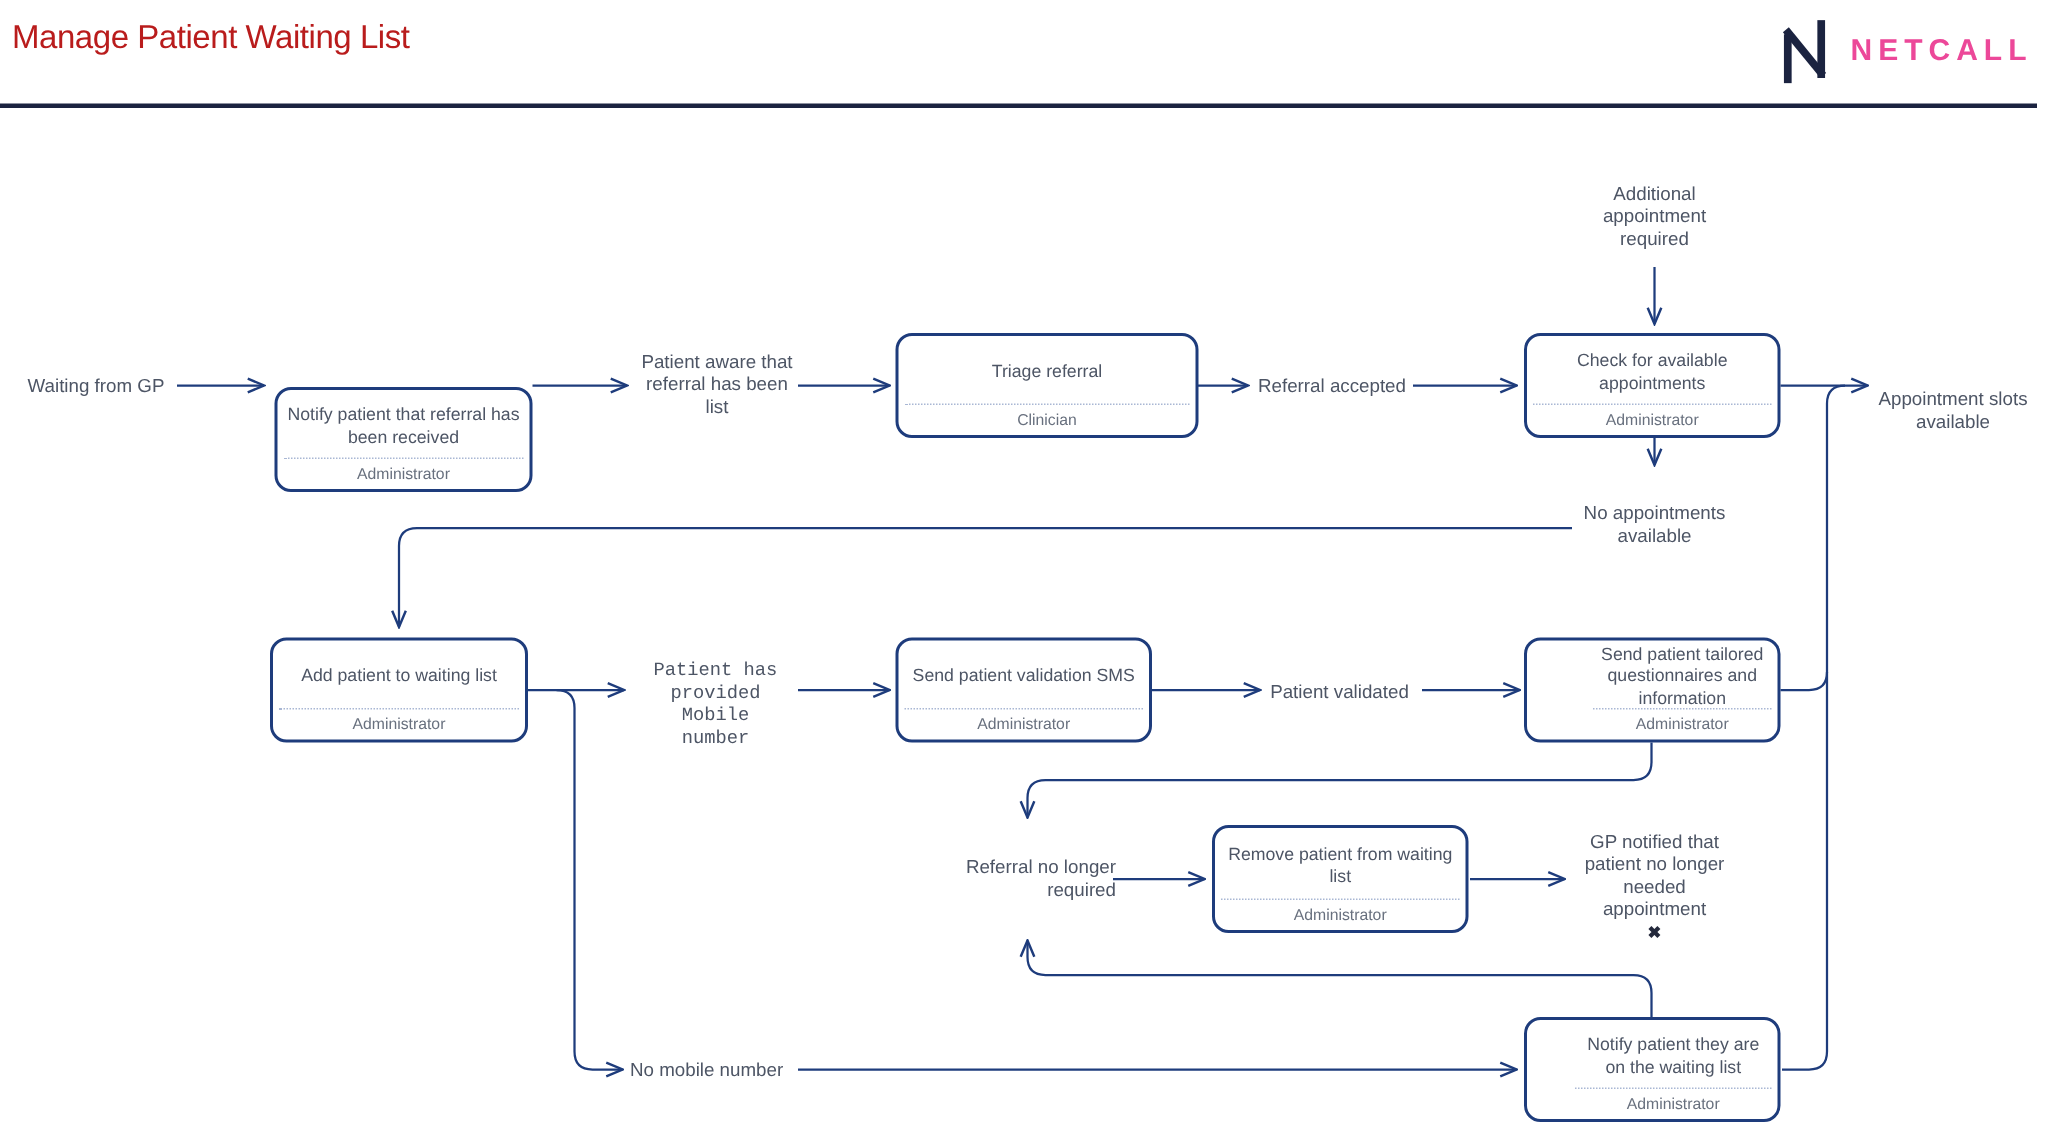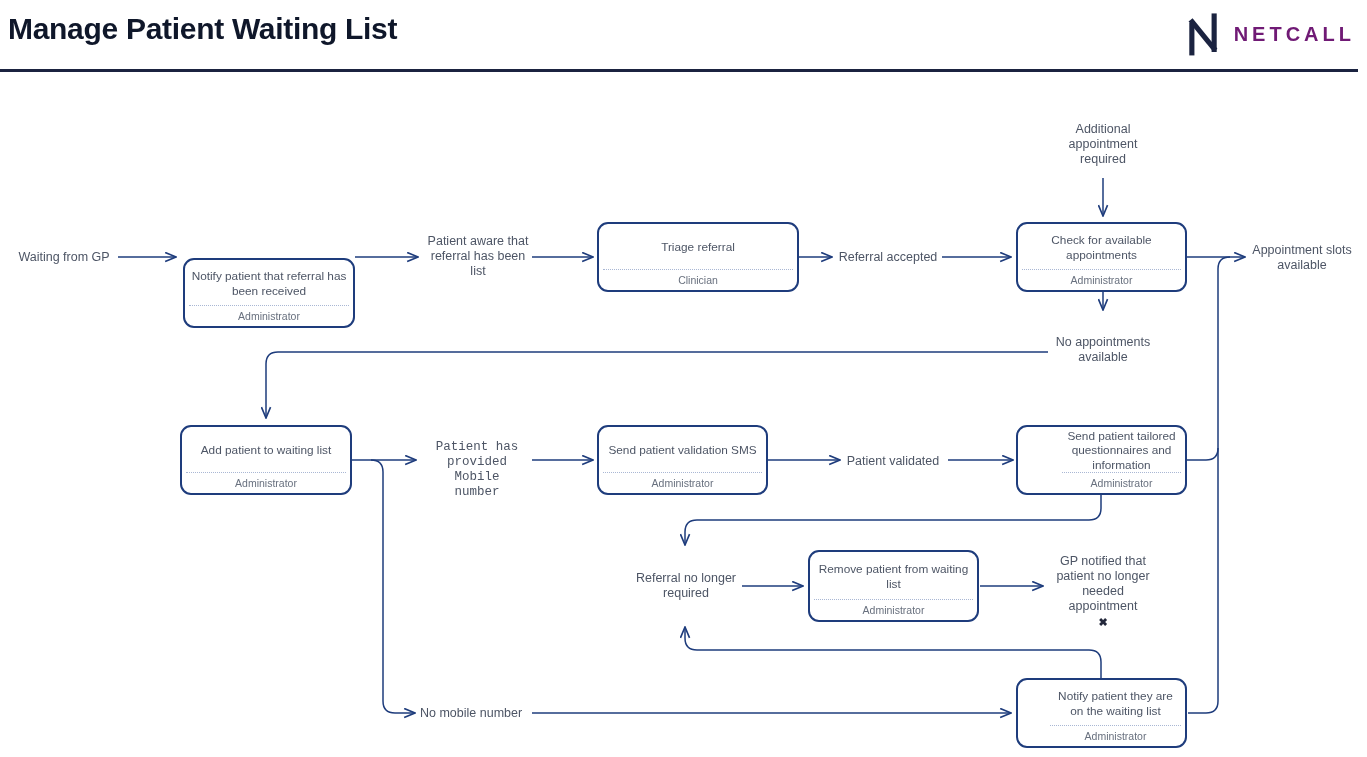--- a/index.html
+++ b/index.html
@@ -3,27 +3,27 @@
 <meta charset="utf-8">
 <style>
   html,body{margin:0;padding:0;background:#ffffff;}
   .page{
     position:relative;width:1367px;height:757px;background:#ffffff;overflow:hidden;
     font-family:"Liberation Sans", sans-serif;
   }
   
   .hdr-title{
     position:absolute;left:8px;top:12px;margin:0;
-    font-size:30px;font-weight:700;letter-spacing:-0.3px;color:#0f172a;
+    font-size:22px;font-weight:400;letter-spacing:-0.3px;color:#b91c1c;
   }
   .brand{
     position:absolute;right:12px;top:10px;display:flex;align-items:center;gap:12px;
   }
   .brand-text{
-    font-size:20px;font-weight:700;letter-spacing:4px;color:#701a75;
+    font-size:20px;font-weight:700;letter-spacing:4px;color:#ec4899;
   }
   .hdr-rule{
     position:absolute;left:0;top:69px;width:1358px;height:3px;background:#1b2340;
   }
   
   .connectors{position:absolute;left:0;top:0;}
   .node{
     position:absolute;box-sizing:border-box;background:#ffffff;
     border:2px solid #1e3c7c;border-radius:11px;
     display:flex;flex-direction:column;
@@ -129,29 +129,29 @@
     </div>
   <div id="labels">
       <div class="lbl" style="left: 14px; top: 250px; width: 100px;">Waiting from GP</div>
       <div class="lbl" style="left: 423px; top: 234px; width: 110px;">Patient aware that
 referral has been
 list</div>
       <div class="lbl" style="left: 833px; top: 250px; width: 110px;">Referral accepted</div>
       <div class="lbl" style="left: 1048px; top: 122px; width: 110px;">Additional
 appointment
 required</div>
-      <div class="lbl" style="left: 1244px; top: 243px; width: 116px;">Appointment slots
+      <div class="lbl" style="left: 1244px; top: 259px; width: 116px;">Appointment slots
 available</div>
       <div class="lbl" style="left: 1048px; top: 335px; width: 110px;">No appointments
 available</div>
       <div class="lbl" style="left: 422px; top: 440px; width: 110px; font-family: Liberation Mono, monospace;">Patient has
 provided Mobile
 number</div>
       <div class="lbl" style="left: 838px; top: 454px; width: 110px;">Patient validated</div>
-      <div class="lbl" style="left: 628px; top: 571px; width: 116px;">Referral no longer
+      <div class="lbl" style="left: 628px; top: 571px; width: 116px; text-align: right;">Referral no longer
 required</div>
       <div class="lbl" style="left: 1046px; top: 554px; width: 114px;">GP notified that
 patient no longer
 needed
 appointment<span class="end-x">✖</span></div>
       <div class="lbl left" style="left: 420px; top: 706px; width: 110px;">No mobile number</div>
     </div>
 
 </div>
 

